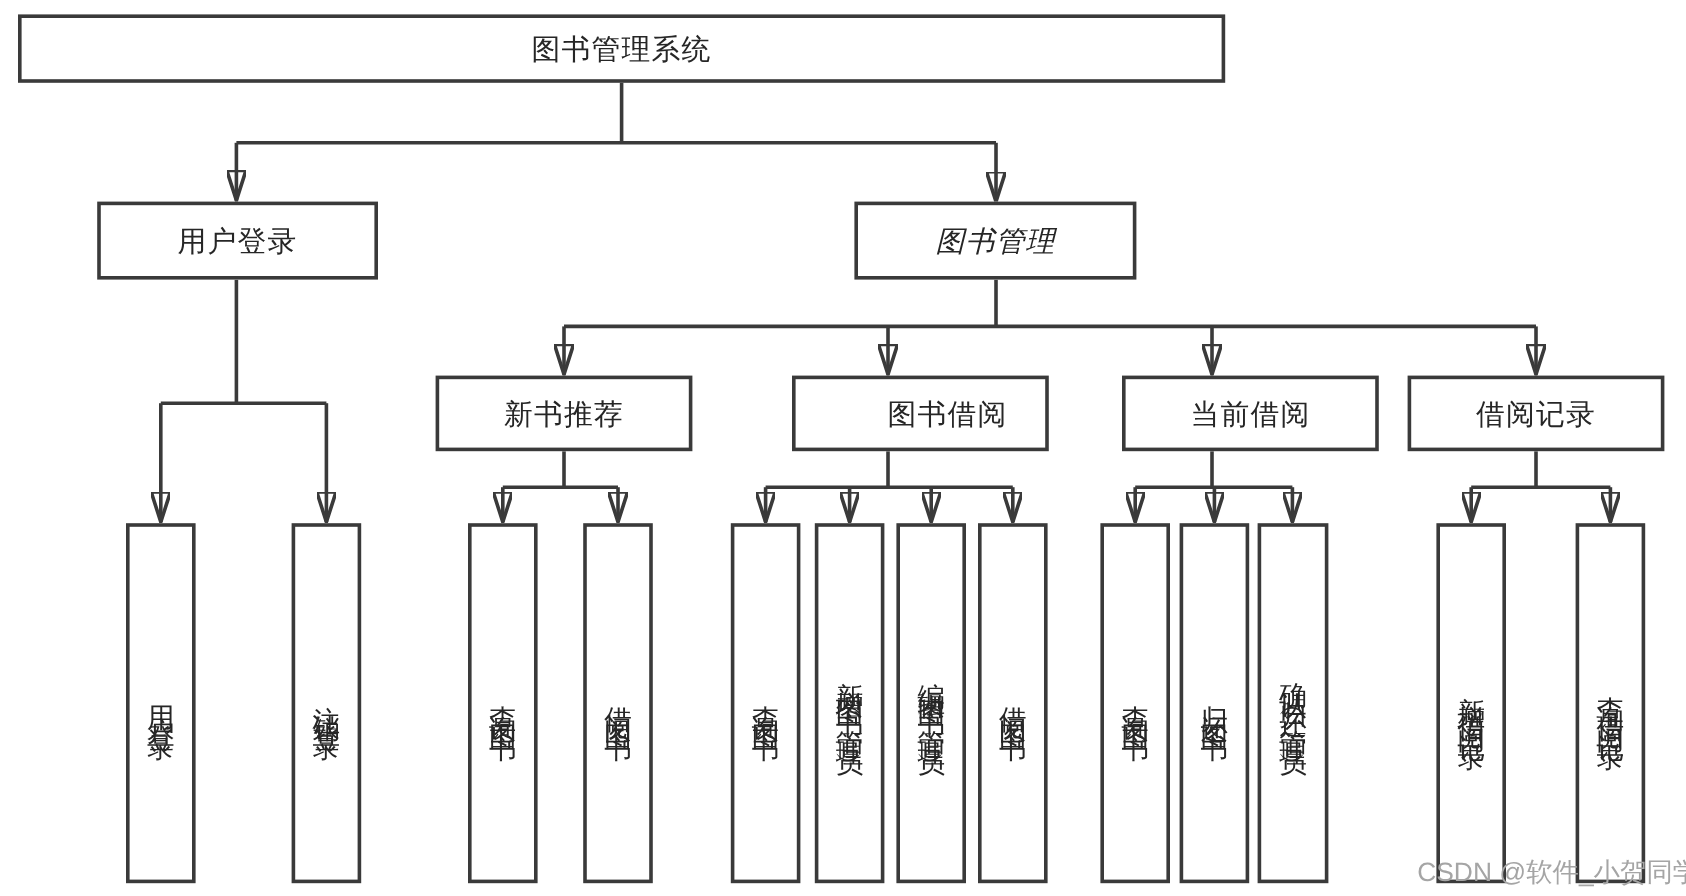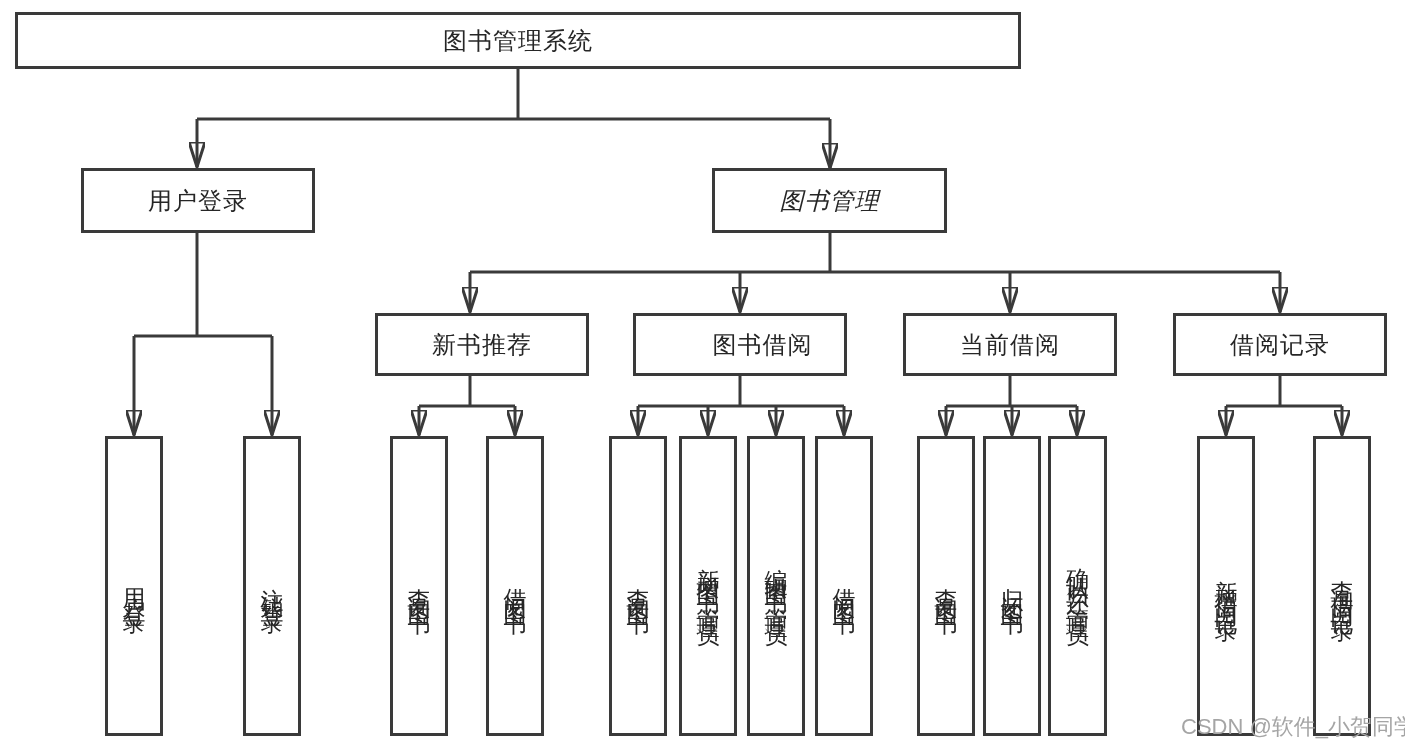--- a/index.html
+++ b/index.html
@@ -129,27 +129,27 @@
     <span class="label">图书管理系统</span>
   </div>
 
   <div class="hbox row2" style="left:81px; width:234px;">
     <span class="label">用户登录</span>
   </div>
   <div class="hbox row2" style="left:712px; width:235px;font-style:italic;">
     <span class="label">图书管理</span>
   </div>
 
-  <div class="hbox row3" style="left:363px;margin-left:12px;">
+  <div class="hbox row3" style="left:363px;">
     <span class="label">新书推荐</span>
   </div>
-  <div class="hbox row3" style="left:633px;padding-left:45px;">
+  <div class="hbox row3" style="left:660px;padding-left:45px;">
     <span class="label">图书借阅</span>
   </div>
-  <div class="hbox row3" style="left:903px;">
+  <div class="hbox row3" style="left:935px;">
     <span class="label">当前借阅</span>
   </div>
   <div class="hbox row3" style="left:1173px;">
     <span class="label">借阅记录</span>
   </div>
 
   <div class="vbox" style="left:105px;">
     <span class="vlabel">用户登录</span>
   </div>
   <div class="vbox" style="left:243px;">

